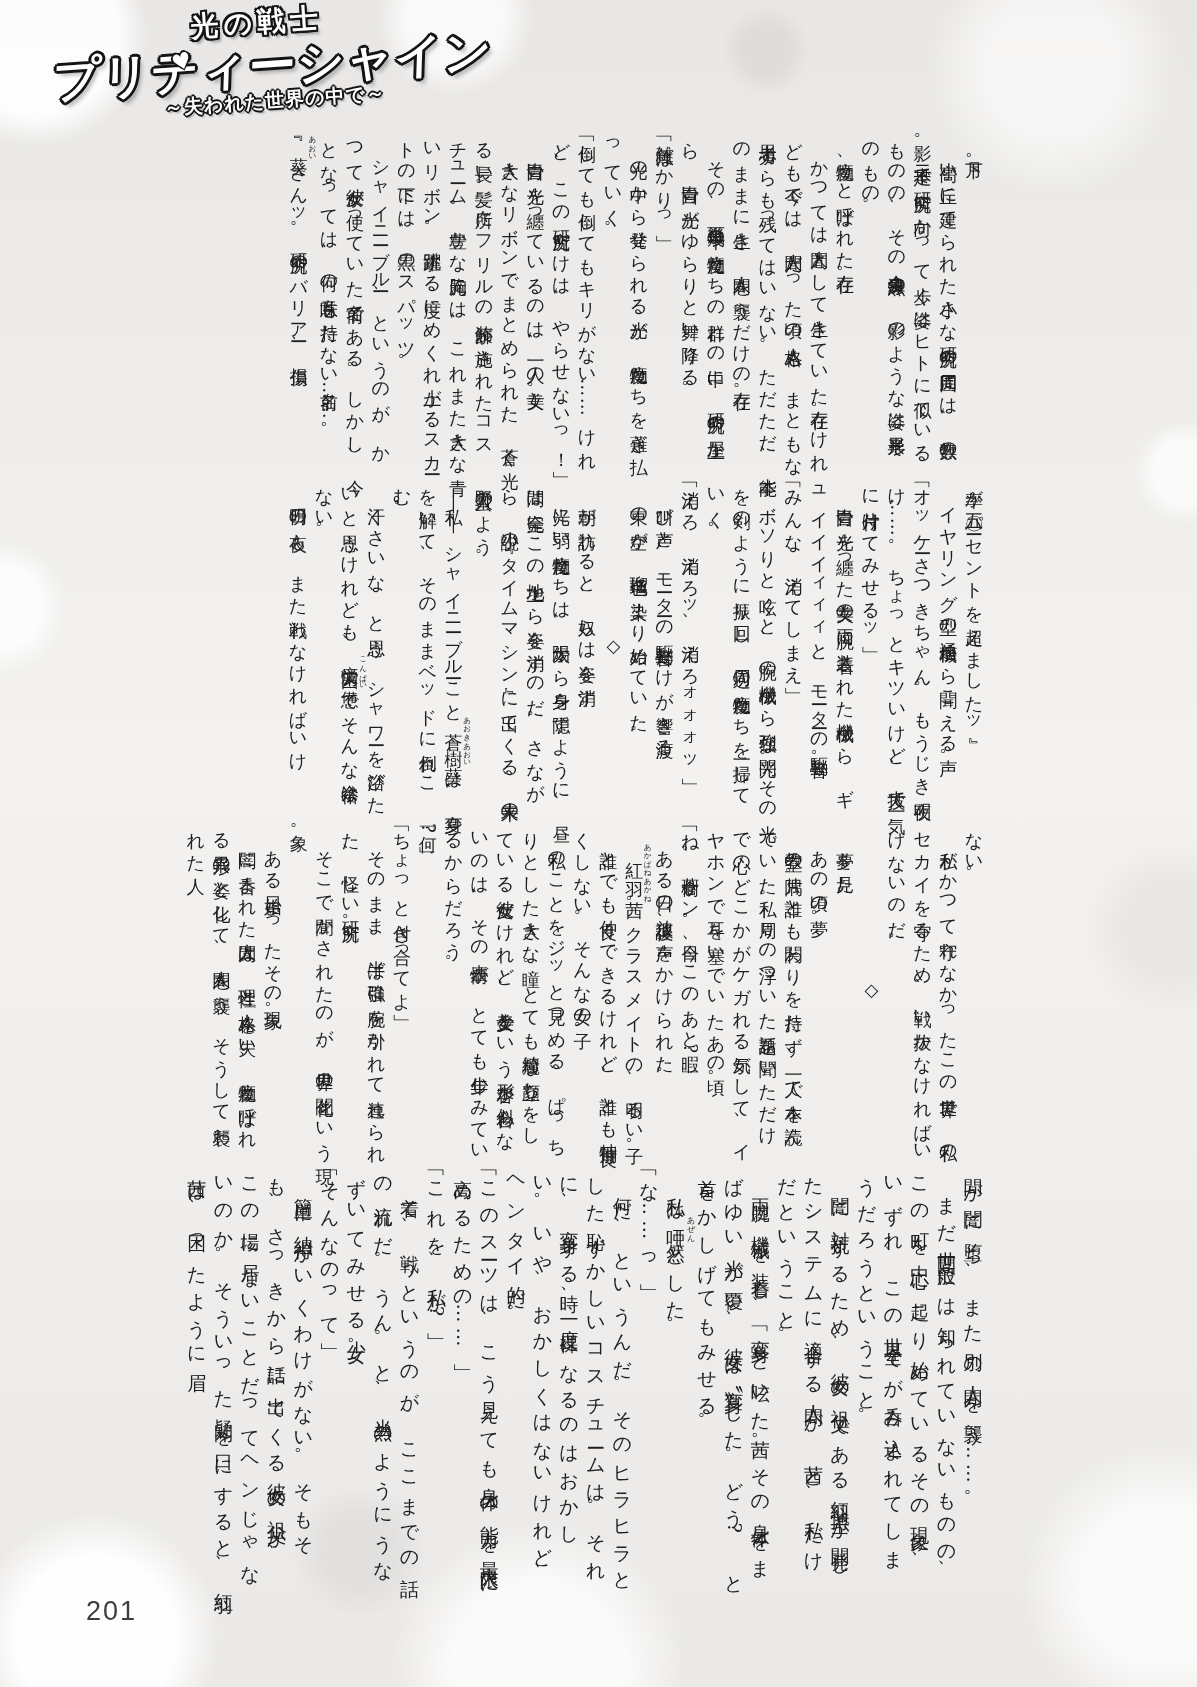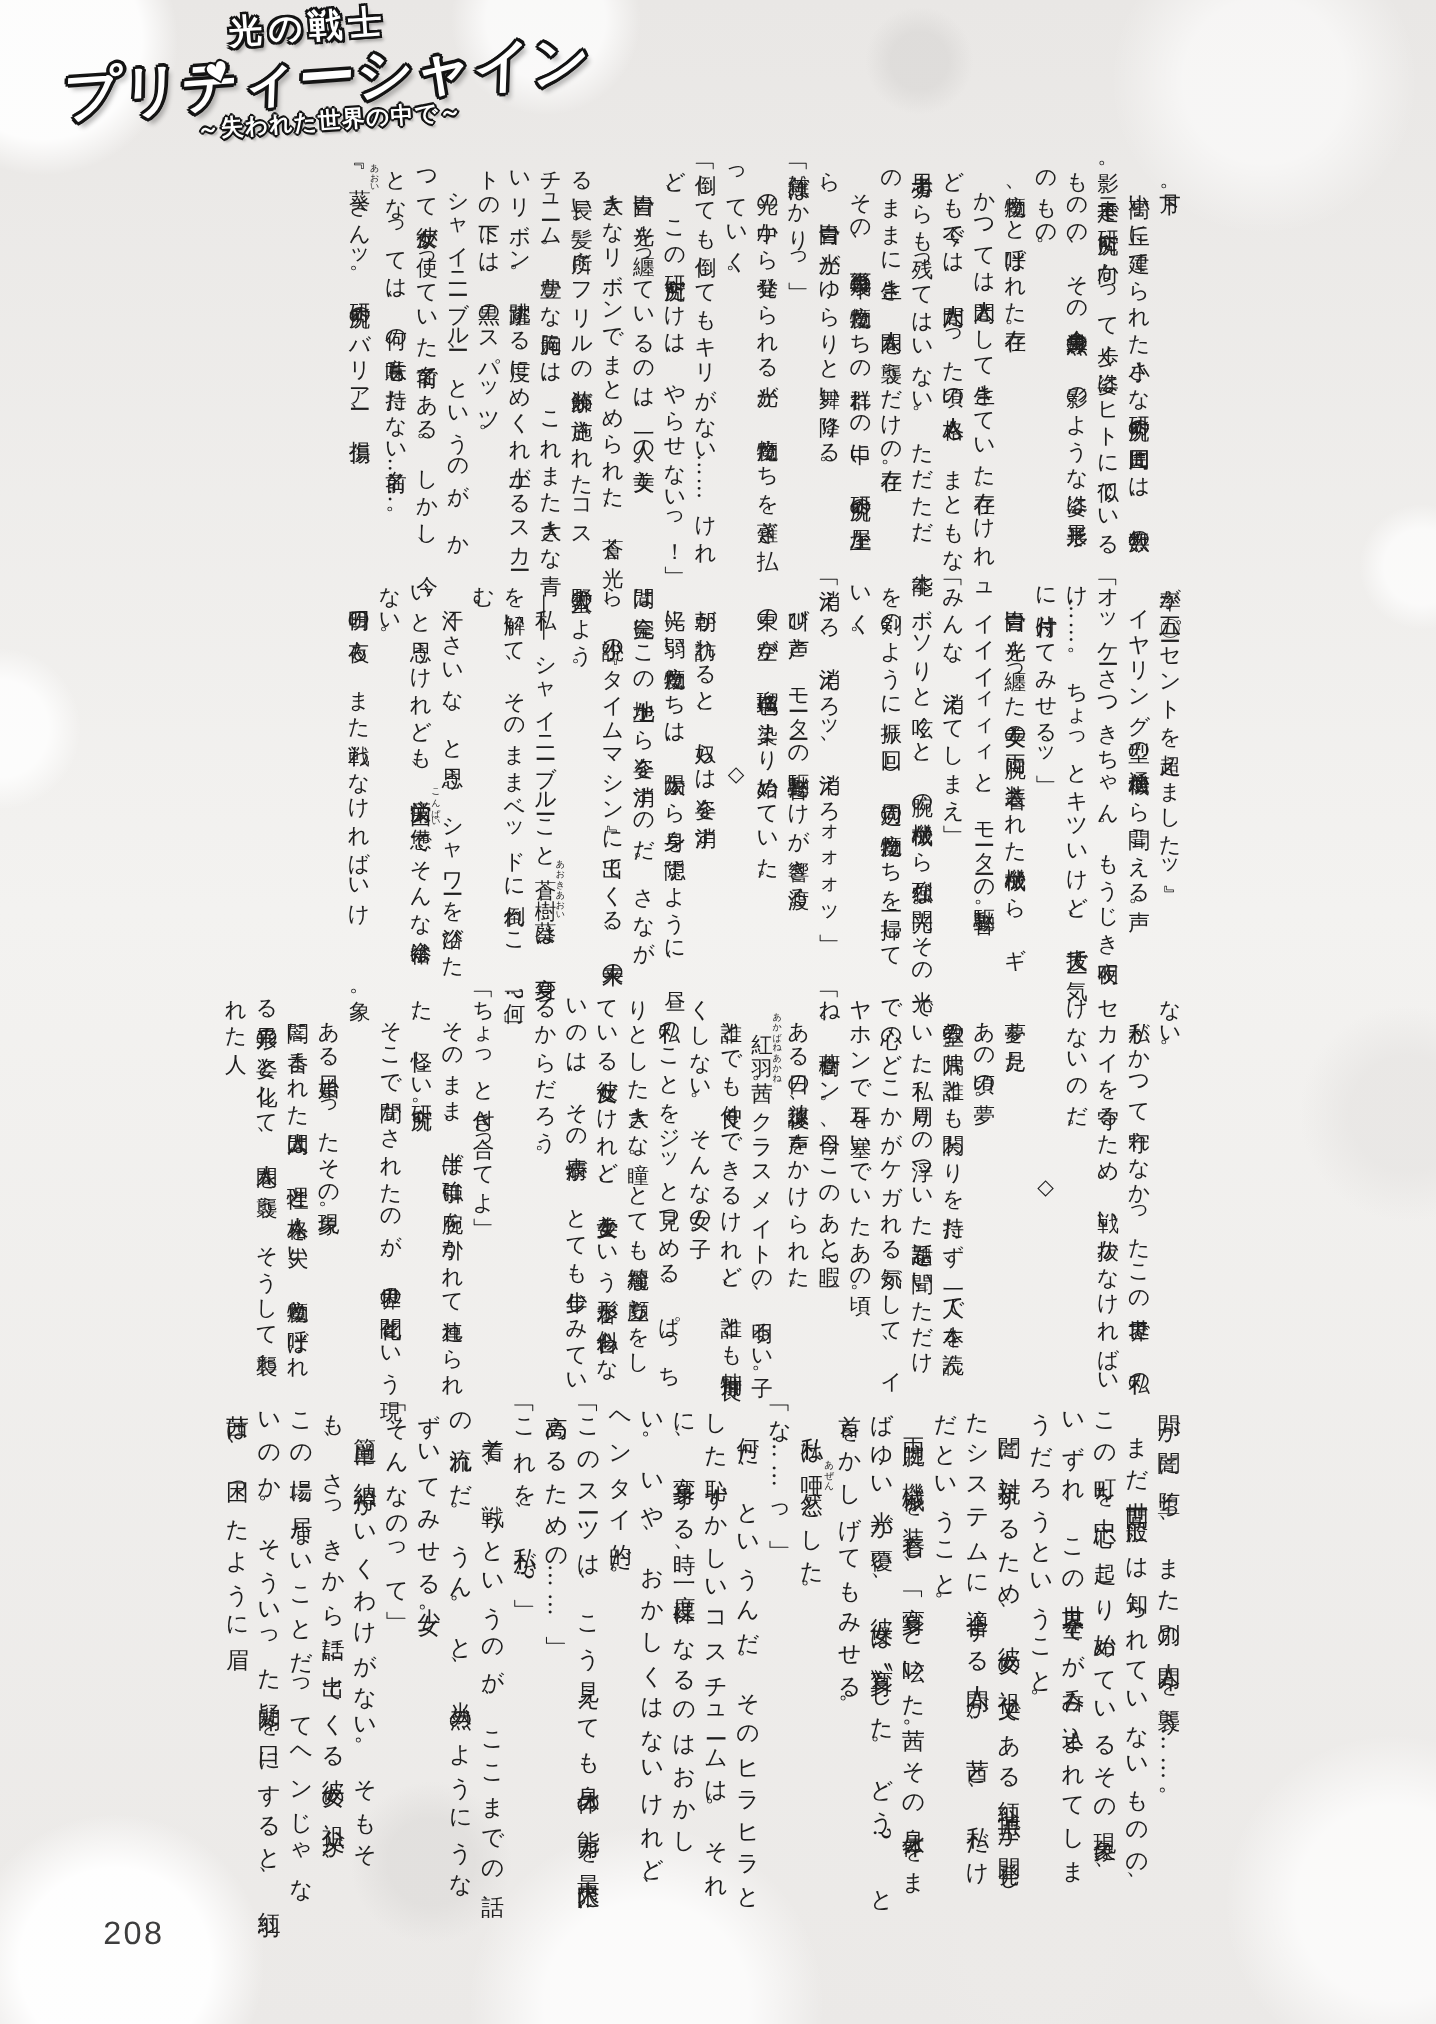--- a/index.html
+++ b/index.html
@@ -154,15 +154,15 @@
       <p class="indent ">私は<ruby>唖然<rt>あぜん</rt></ruby>とした。</p>
       <p class="">「な……っ」</p>
       <p class="indent ">何だ、というんだ。そのヒラヒラとした恥ずかしいコスチュームは。それに、変身する時、一度裸になるのはおかしい。いや、おかしくはないけれど、ヘンタイ的だ。</p>
       <p class="">「このスーツは、こう見えても身体の能力を最大限に高めるための……」</p>
       <p class="">「これを、私が?」</p>
       <p class="indent ">着て、戦うというのが、ここまでの話の流れだ。うん。と、当然のようにうなずいてみせる少女。</p>
       <p class="">「そんなのって」</p>
       <p class="indent ">簡単に納得がいくわけがない。そもそも、さっきから話に出てくる彼女の祖父が、この場に居ないことだってヘンじゃないのか。そういった疑問を口にすると、紅羽茜は、困ったように眉</p>
     </div>
 
-  <div class="page-number">208</div>
+  <div class="page-number">201</div>
 
 </div>
 
 </body></html>

